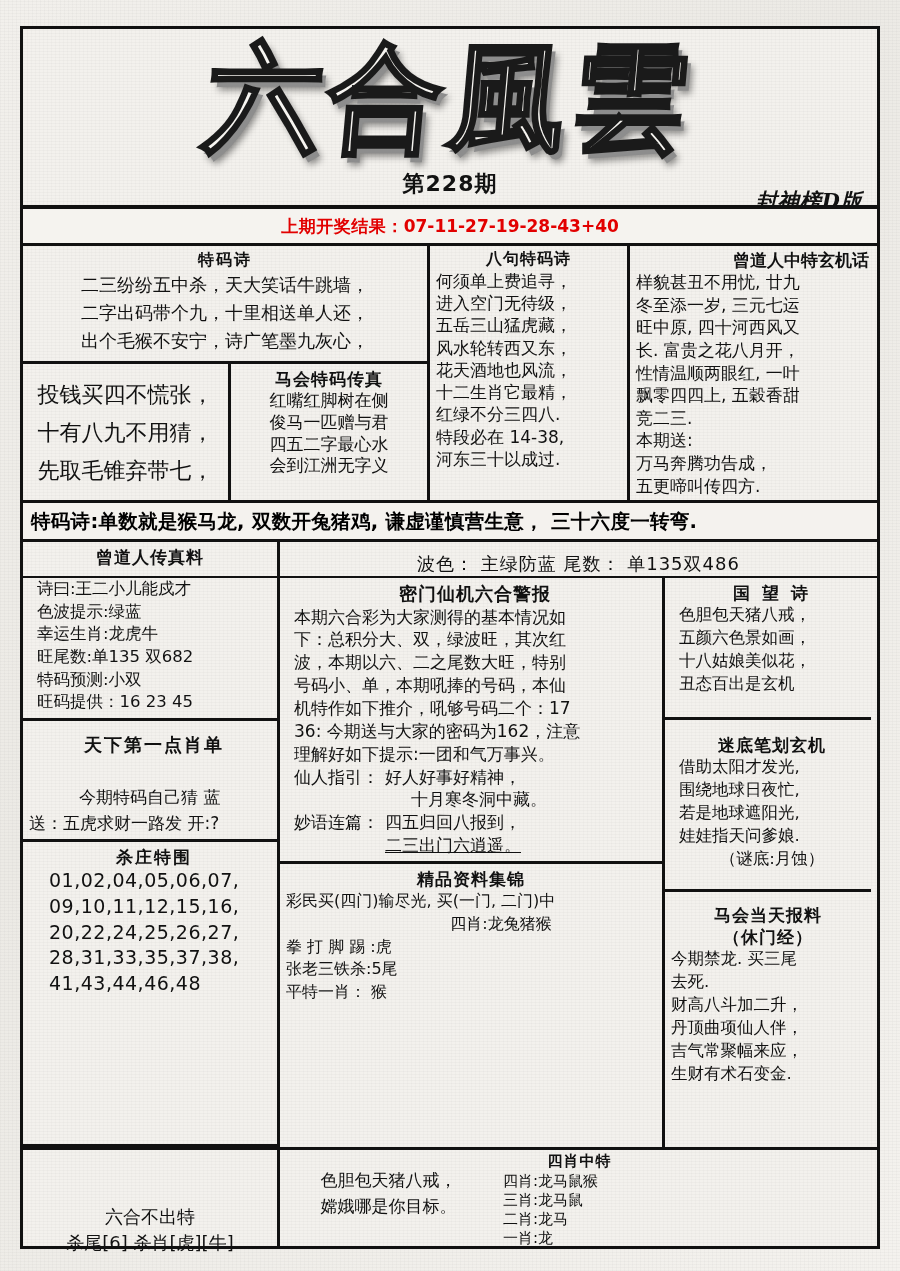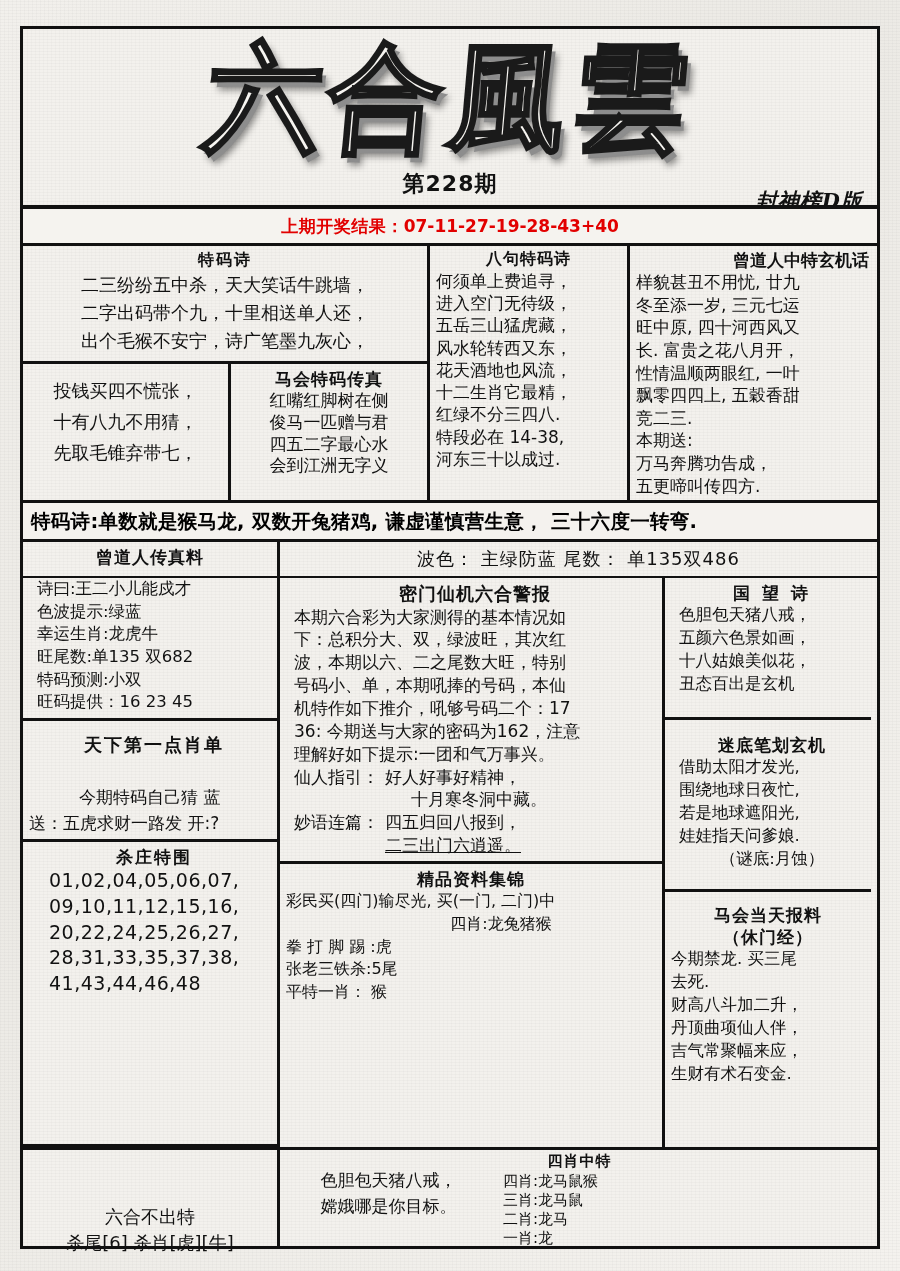--- a/index.html
+++ b/index.html
@@ -90,40 +90,40 @@
   .topzone{display:flex;flex:none;border-bottom:3px solid #111;}
   .tz-left{width:404px;box-sizing:border-box;display:flex;flex-direction:column;}
   .tz-mid{width:200px;box-sizing:border-box;border-left:3px solid #111;padding:3px 6px;}
   .tz-right{width:250px;box-sizing:border-box;border-left:3px solid #111;padding:3px 6px;}
 
   .tm-poem{padding:4px 8px 6px 8px;border-bottom:3px solid #111;}
   .tm-poem .ln{font-size:18px;line-height:1.56;text-align:center;}
   .lowrow{display:flex;height:136px;}
   .lowrow .a{width:205px;box-sizing:border-box;padding:12px 6px 4px 6px;}
   .lowrow .b{width:199px;box-sizing:border-box;border-left:3px solid #111;padding:4px 6px;}
-  .lowrow .a .ln{font-size:18px;line-height:1.72;text-align:center;}
+  .lowrow .a .ln{font-size:22px;line-height:1.72;text-align:center;}
   .lowrow .b .ln{font-size:17px;line-height:1.28;text-align:center;}
 
   .tz-mid .ln{font-size:17px;line-height:1.31;}
   .tz-right .ln{font-size:17px;line-height:1.33;}
 
   
   .magenta{
     flex:none;height:36px;
     border-bottom:3px solid #111;
     display:flex;align-items:center;
     padding-left:8px;
     background:#f4f2ee;
   }
   .magenta .t{color:#000000;font-weight:bold;font-size:19.5px;letter-spacing:0.3px;white-space:nowrap;}
 
   
   .band2{display:flex;flex:none;border-bottom:2px solid #111;height:34px;}
   .b2-left{width:254px;box-sizing:border-box;}
-  .b2-right{width:600px;box-sizing:border-box;border-left:3px solid #111;display:flex;align-items:center;justify-content:center;}
+  .b2-right{width:600px;box-sizing:border-box;border-left:3px solid #111;display:flex;align-items:flex-end;justify-content:center;}
   .b2-right .ln{font-size:18px;letter-spacing:1px;}
 
   
   .body3{display:flex;flex:1 1 auto;min-height:0;}
   .col-l{width:254px;box-sizing:border-box;display:flex;flex-direction:column;}
   .col-c{width:385px;box-sizing:border-box;border-left:3px solid #111;display:flex;flex-direction:column;}
   .col-r{width:209px;box-sizing:border-box;border-left:3px solid #111;display:flex;flex-direction:column;}
 
   .box{box-sizing:border-box;padding:4px 6px;}
   .box.sep{border-bottom:3px solid #111;padding-left:14px;}

